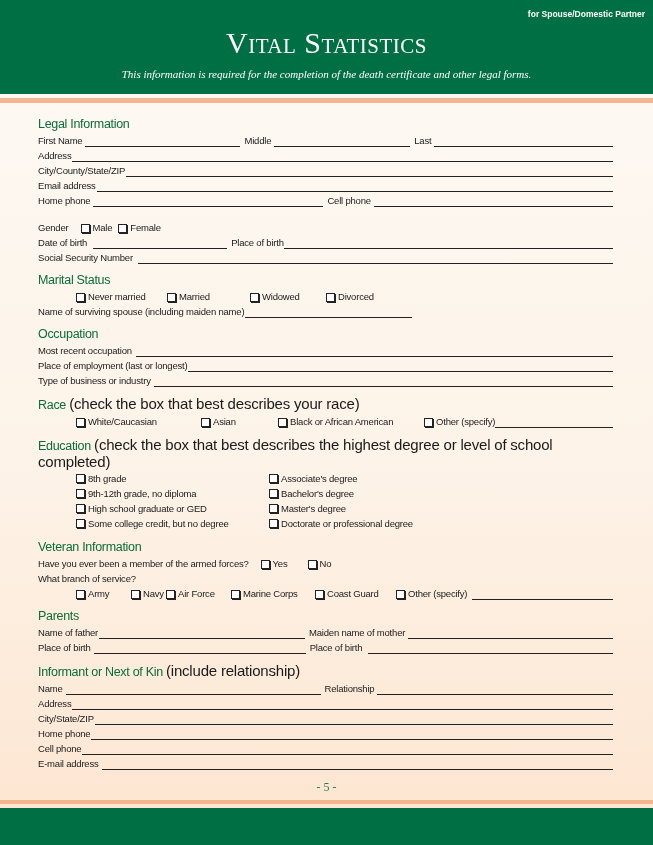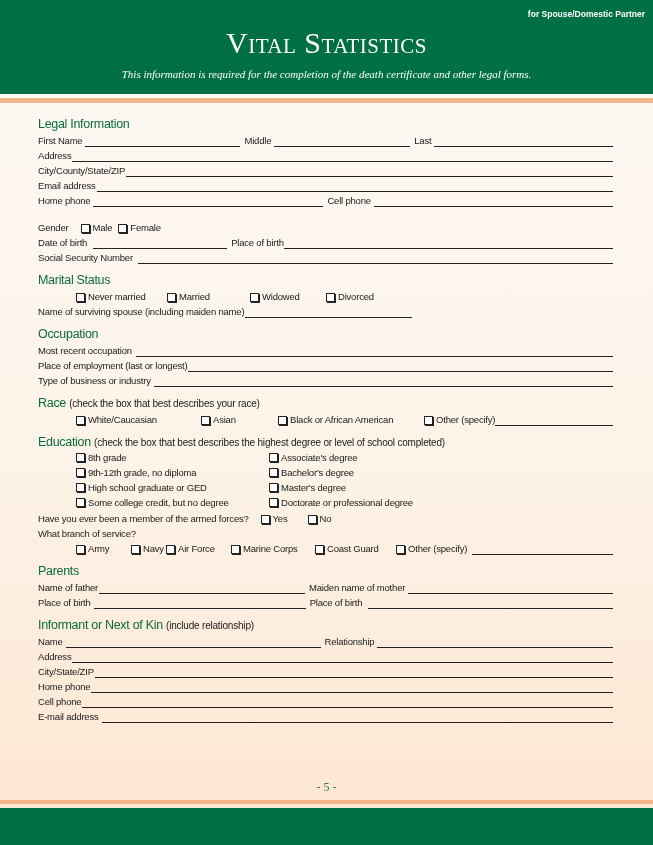--- a/index.html
+++ b/index.html
@@ -12,21 +12,21 @@
     font-family:"Liberation Serif",serif;font-size:30px;letter-spacing:.5px;font-variant:small-caps;}
   .hdr-sub{position:absolute;left:0;width:653px;top:68px;text-align:center;
     font-family:"Liberation Serif",serif;font-style:italic;font-size:11px;}
   .stripe-top{position:absolute;left:0;top:98px;width:653px;height:5px;background:#f3b58c;}
   .stripe-bot{position:absolute;left:0;top:800px;width:653px;height:4px;background:#f3b58c;}
   .footer{position:absolute;left:0;top:808px;width:653px;height:37px;background:#006f43;}
   .page-num{position:absolute;left:0;width:653px;top:780px;text-align:center;color:#2d7a4b;font-size:12px;font-family:"Liberation Serif",serif;}
   .content{position:absolute;left:38px;top:117px;width:575px;font-size:9.5px;letter-spacing:-.2px;}
   .sec{color:#0b6b3a;font-size:12.5px;margin-top:9px;line-height:15px;letter-spacing:-.3px;}
   .sec:first-child{margin-top:0;}
-  .sec .note{color:#1a1a1a;font-size:10px;letter-spacing:-.2px;}
+  .sec .note{color:#1a1a1a;font-size:15px;letter-spacing:-.2px;}
   .row{display:flex;align-items:flex-end;height:15px;line-height:12px;white-space:nowrap;}
   .lbl{flex:none;}
   .line{border-bottom:1px solid #222;height:11px;margin-left:3px;margin-right:4px;}
   .grow{flex:1;}
   .gap{height:12px;}
   .cb{display:inline-flex;align-items:center;flex:none;}
   .box{display:inline-block;width:7px;height:7px;border:1px solid #222;margin-right:3px;box-shadow:1px 1px 0 #222;background:#fff;}
   .indent{padding-left:38px;}
   .grid2{display:grid;grid-template-columns:193px 1fr;padding-left:38px;}
   .grid2 .cb{height:15px;}
@@ -181,20 +181,21 @@
     <span class="cb">
         <span class="box"></span>
         <span>Some college credit, but no degree</span>
       </span>
     <span class="cb">
         <span class="box"></span>
         <span>Doctorate or professional degree</span>
       </span>
   </div>
 
+  <div class="sec">Veteran Information</div>
   <div class="row">
     <span class="lbl" style="margin-right:12px">Have you ever been a member of the armed forces?</span>
     <span class="cb" style="width:47px">
         <span class="box"></span>
         <span>Yes</span>
       </span>
     <span class="cb">
         <span class="box"></span>
         <span>No</span>
       </span>

